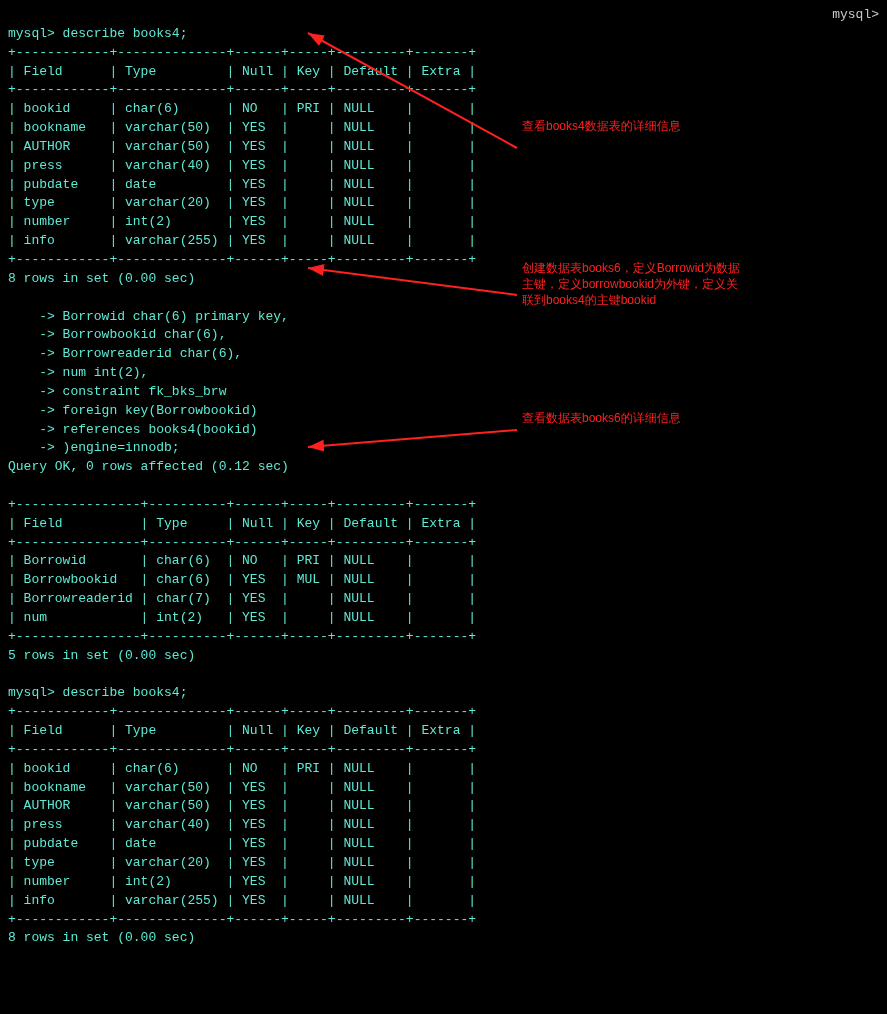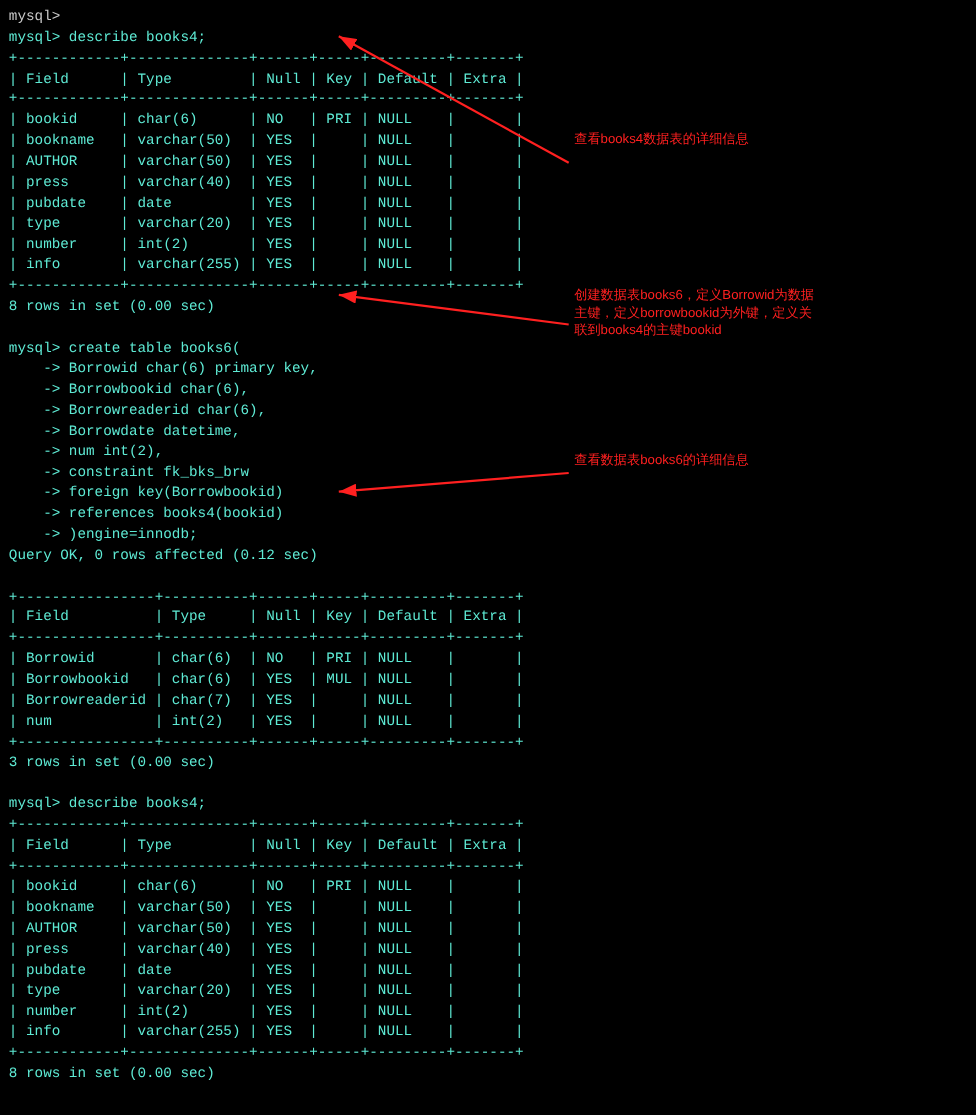--- a/index.html
+++ b/index.html
@@ -19,20 +19,21 @@
       min-height: 1014px;
       position: relative;
     }
     .line {
       white-space: pre;
       line-height: 1.45;
       color: #5eead4;
     }
     .prompt {
       color: #c8c8c8;
+      text-align: right;
     }
     svg.arrows {
       position: absolute;
       top: 0;
       left: 0;
       width: 887px;
       height: 1014px;
       pointer-events: none;
     }
   </style>
@@ -55,42 +56,40 @@
     <div class="line">| AUTHOR     | varchar(50)  | YES  |     | NULL    |       |</div>
     <div class="line">| press      | varchar(40)  | YES  |     | NULL    |       |</div>
     <div class="line">| pubdate    | date         | YES  |     | NULL    |       |</div>
     <div class="line">| type       | varchar(20)  | YES  |     | NULL    |       |</div>
     <div class="line">| number     | int(2)       | YES  |     | NULL    |       |</div>
     <div class="line">| info       | varchar(255) | YES  |     | NULL    |       |</div>
     <div class="line">+------------+--------------+------+-----+---------+-------+</div>
     <div class="line">8 rows in set (0.00 sec)</div>
     <div class="line">&nbsp;</div>
 
-    <div class="line">mysql&gt; create table books6(</div>
     <div class="line">    -&gt; Borrowid char(6) primary key,</div>
     <div class="line">    -&gt; Borrowbookid char(6),</div>
     <div class="line">    -&gt; Borrowreaderid char(6),</div>
-    <div class="line">    -&gt; Borrowdate datetime,</div>
     <div class="line">    -&gt; num int(2),</div>
     <div class="line">    -&gt; constraint fk_bks_brw</div>
     <div class="line">    -&gt; foreign key(Borrowbookid)</div>
     <div class="line">    -&gt; references books4(bookid)</div>
     <div class="line">    -&gt; )engine=innodb;</div>
     <div class="line">Query OK, 0 rows affected (0.12 sec)</div>
     <div class="line">&nbsp;</div>
 
     <div class="line">+----------------+----------+------+-----+---------+-------+</div>
     <div class="line">| Field          | Type     | Null | Key | Default | Extra |</div>
     <div class="line">+----------------+----------+------+-----+---------+-------+</div>
     <div class="line">| Borrowid       | char(6)  | NO   | PRI | NULL    |       |</div>
     <div class="line">| Borrowbookid   | char(6)  | YES  | MUL | NULL    |       |</div>
     <div class="line">| Borrowreaderid | char(7)  | YES  |     | NULL    |       |</div>
     <div class="line">| num            | int(2)   | YES  |     | NULL    |       |</div>
     <div class="line">+----------------+----------+------+-----+---------+-------+</div>
-    <div class="line">3 rows in set (0.00 sec)</div>
+    <div class="line">5 rows in set (0.00 sec)</div>
     <div class="line">&nbsp;</div>
 
     <div class="line">mysql&gt; describe books4;</div>
     <div class="line">+------------+--------------+------+-----+---------+-------+</div>
     <div class="line">| Field      | Type         | Null | Key | Default | Extra |</div>
     <div class="line">+------------+--------------+------+-----+---------+-------+</div>
     <div class="line">| bookid     | char(6)      | NO   | PRI | NULL    |       |</div>
     <div class="line">| bookname   | varchar(50)  | YES  |     | NULL    |       |</div>
     <div class="line">| AUTHOR     | varchar(50)  | YES  |     | NULL    |       |</div>
     <div class="line">| press      | varchar(40)  | YES  |     | NULL    |       |</div>

